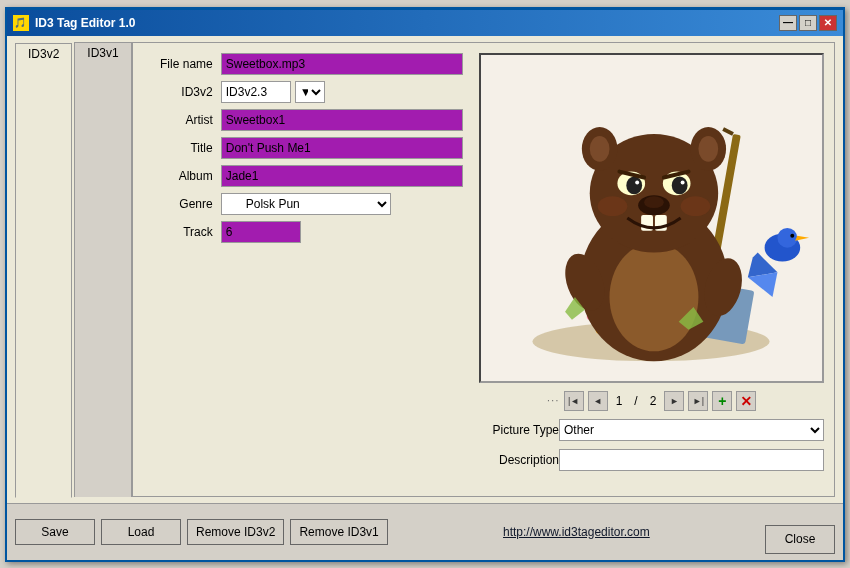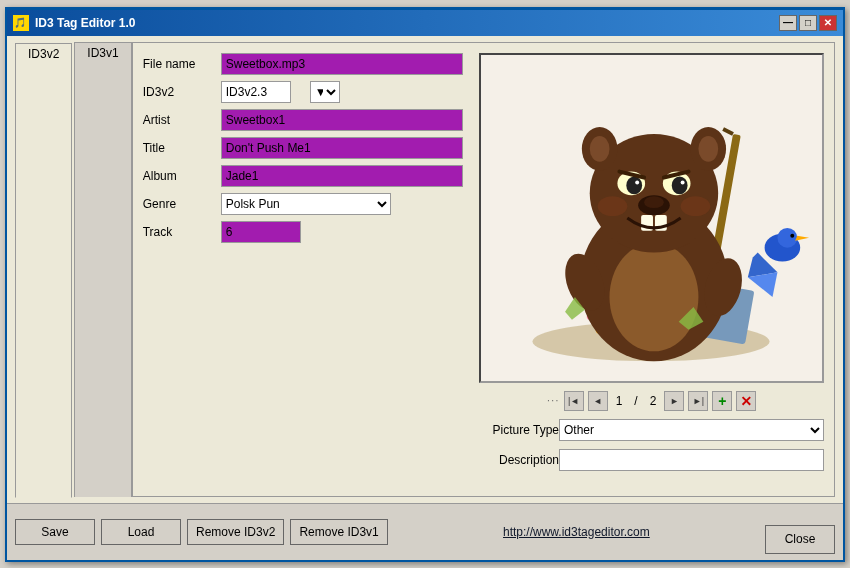--- a/index.html
+++ b/index.html
@@ -130,21 +130,21 @@
     }
 
     .field-row {
       display: flex;
       align-items: center;
       gap: 8px;
     }
 
     .field-label {
       width: 70px;
-      text-align: left;
+      text-align: right;
       color: #000;
       font-size: 12px;
     }
 
     .field-input {
       flex: 1;
       height: 22px;
       border: 1px solid #999;
       background: #a21caf;
       padding: 2px 4px;
@@ -154,21 +154,21 @@
     }
 
     .field-input.small {
       width: 80px;
       flex: none;
     }
 
     .id3v2-row {
       display: flex;
       align-items: center;
-      gap: 19px;
+      gap: 4px;
     }
 
     .id3v2-input {
       width: 70px;
       height: 22px;
       border: 1px solid #999;
       background: white;
       padding: 2px 4px;
       font-size: 12px;
       font-family: 'Tahoma', 'Arial', sans-serif;
@@ -178,20 +178,21 @@
       height: 22px;
       border: 1px solid #999;
       background: white;
       font-size: 12px;
       font-family: 'Tahoma', 'Arial', sans-serif;
       cursor: pointer;
     }
 
     .genre-select {
       width: 170px;
+      padding-left: 20px;
     }
 
     .right-panel {
       width: 345px;
       display: flex;
       flex-direction: column;
       gap: 8px;
     }
 
     .image-area {

